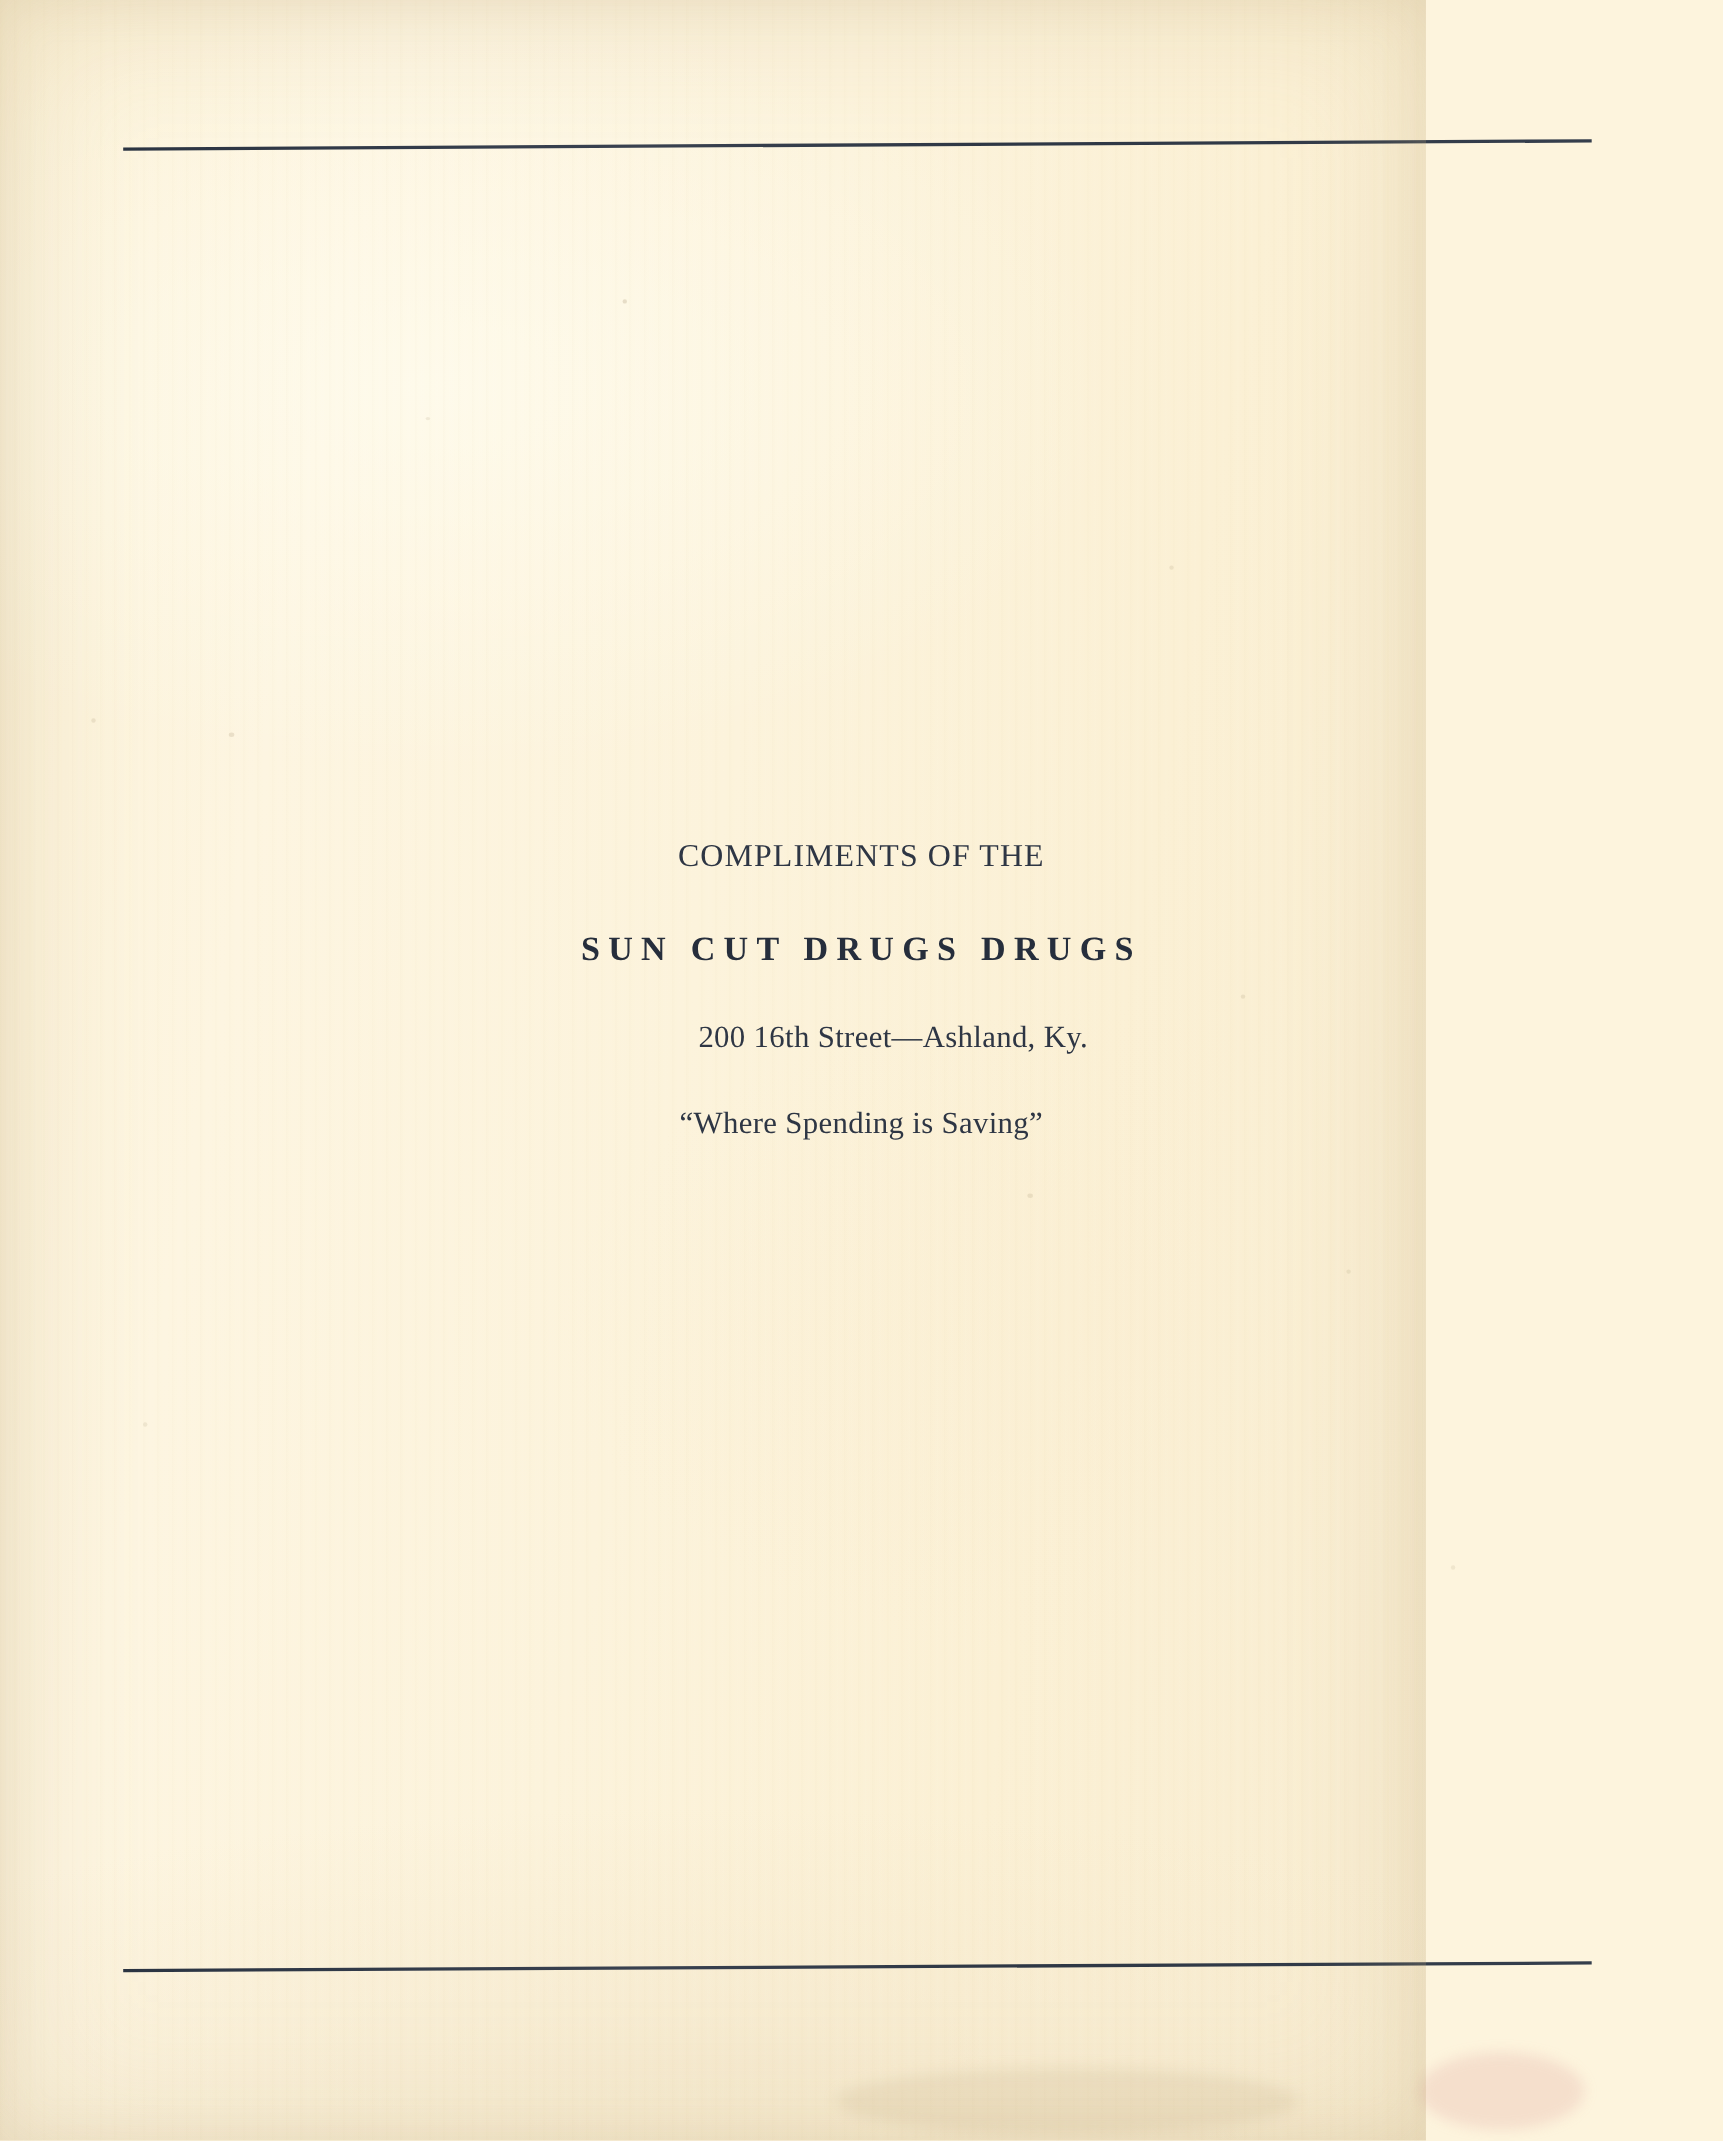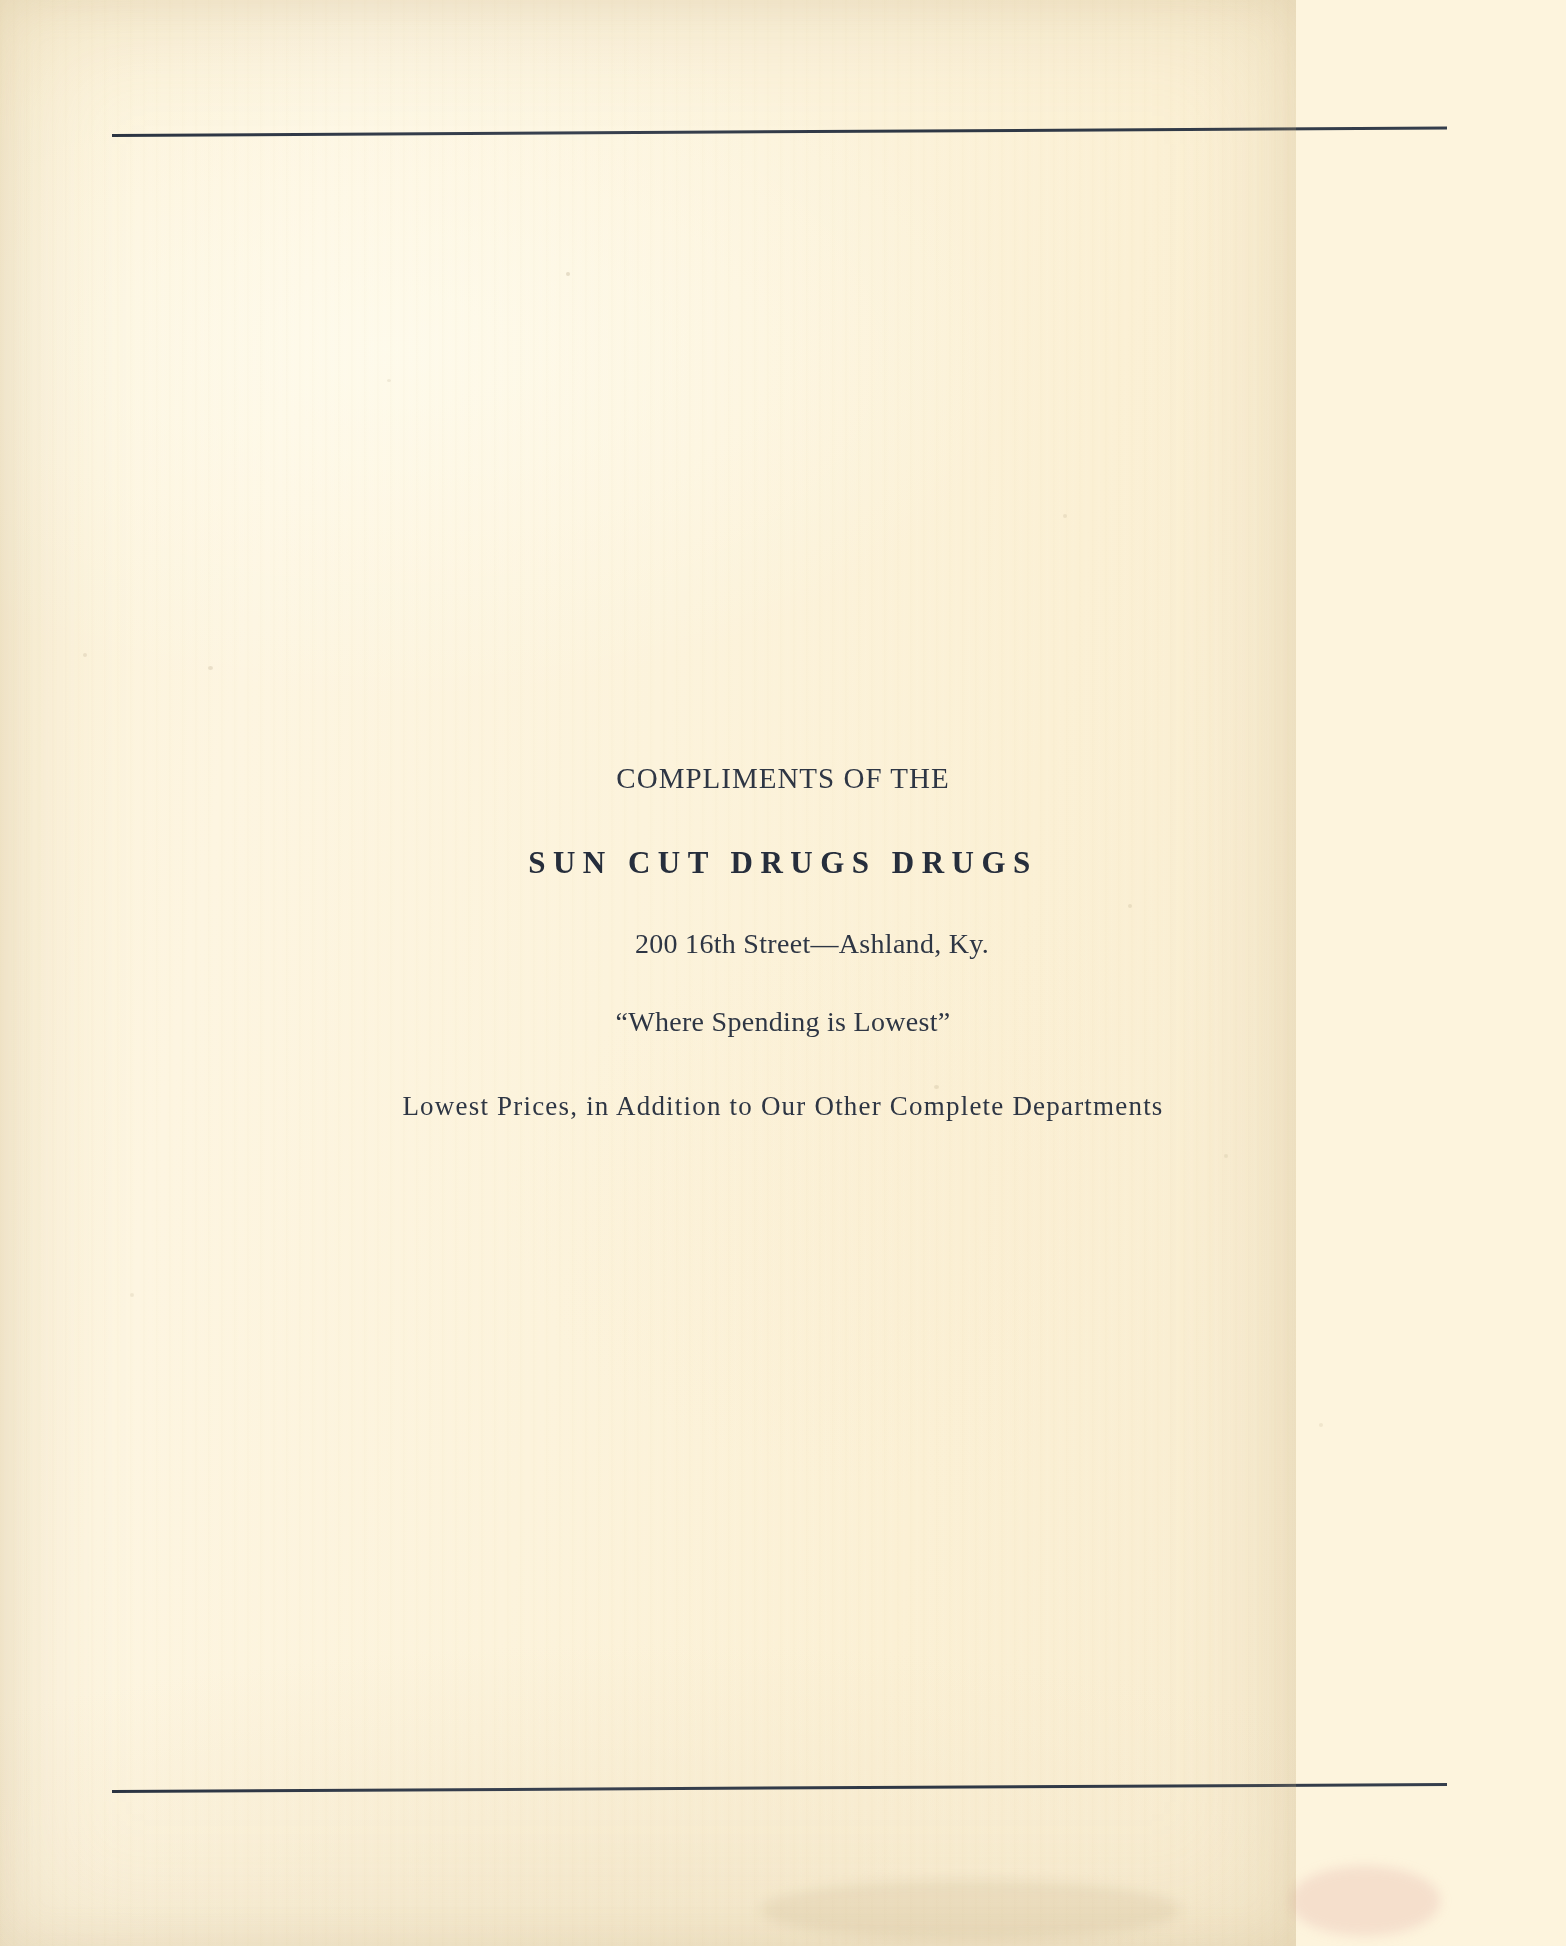--- a/index.html
+++ b/index.html
@@ -172,21 +172,20 @@
   <div class="rule rule-top"></div>
   <div class="rule rule-bottom"></div>
 
   <div class="content">
     <div class="line-compliments">COMPLIMENTS OF THE</div>
 
     <div class="line-business">SUN CUT DRUGS DRUGS</div>
 
     <div class="line-address">200 16th Street—Ashland, Ky.</div>
 
-    <div class="line-slogan">“Where Spending is Lowest”</div>
+    <div class="line-slogan">“Where Spending is Saving”</div>
 
     <div class="para">
-      <span class="l2">Lowest Prices, in Addition to Our Other Complete Departments</span>
     </div>
   </div>
 
   <div class="vignette"></div>
 </div>
 
 </body></html>

